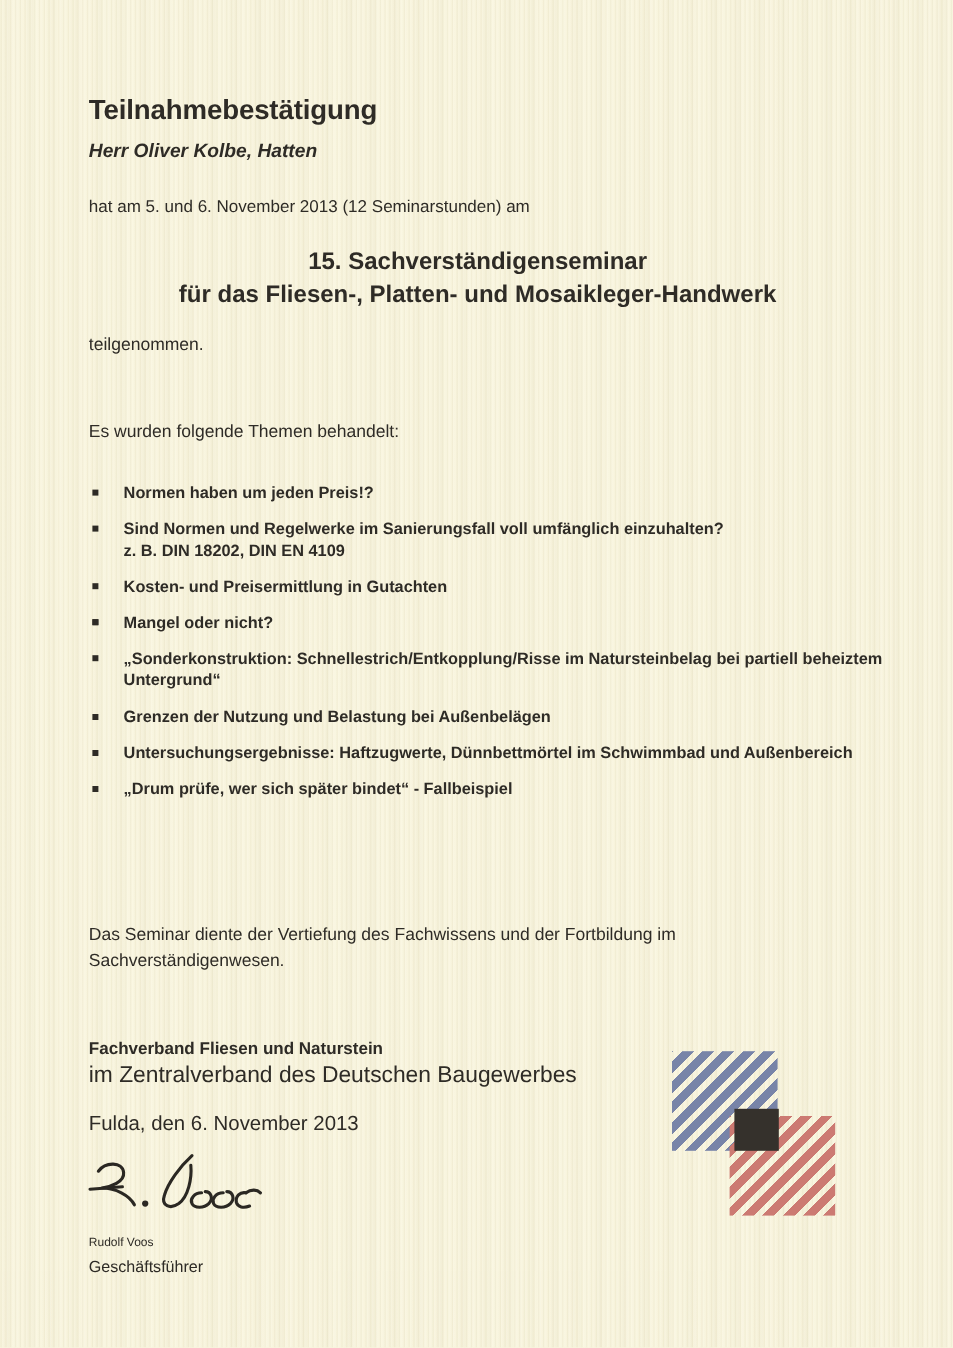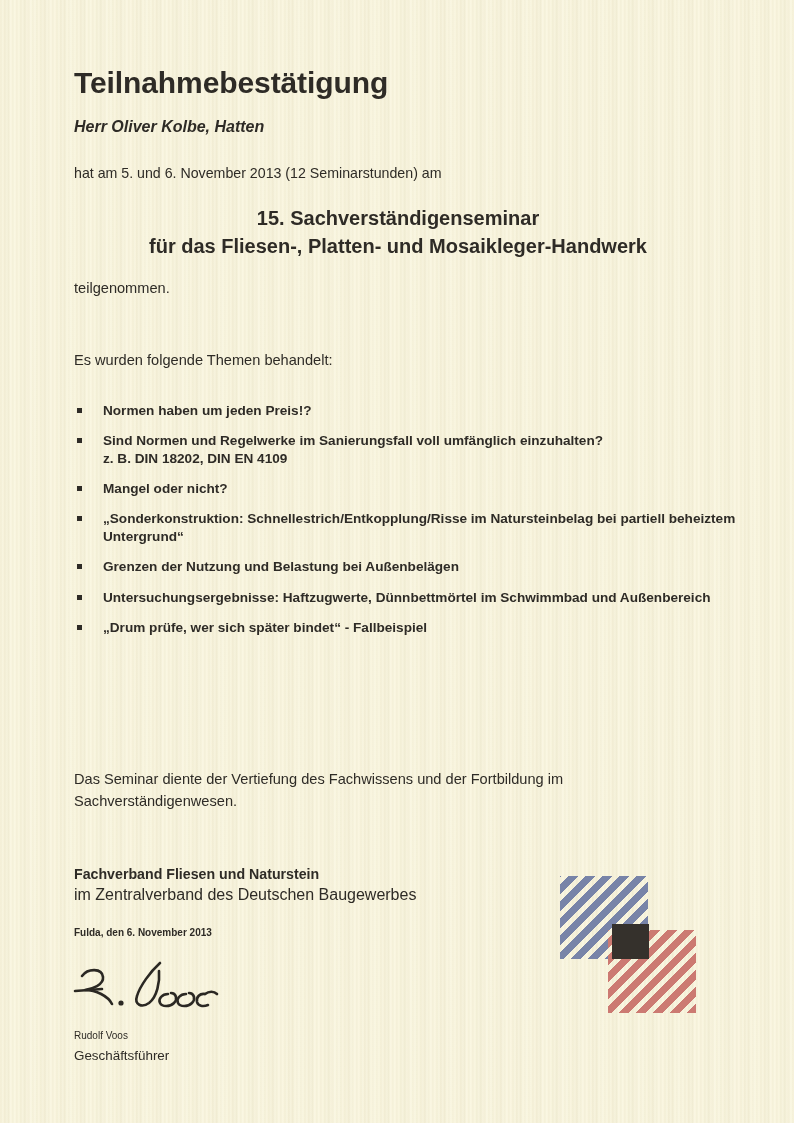--- a/index.html
+++ b/index.html
@@ -34,22 +34,22 @@
     opacity: .85;
   }
   .sheet {
     position: absolute;
     inset: 0;
   }
 
   .title {
     position: absolute;
     left: 74px;
-    top: 66px;
-    font-size: 30px;
+    top: 78px;
+    font-size: 23px;
     font-weight: bold;
     letter-spacing: -0.1px;
     text-align: right;
   }
   .recipient {
     position: absolute;
     left: 74px;
     top: 118px;
     font-size: 16px;
     font-weight: bold;
@@ -123,28 +123,28 @@
     position: absolute;
     left: 74px;
     top: 866px;
     font-size: 14.2px;
     font-weight: bold;
   }
   .org-sub {
     position: absolute;
     left: 74px;
     top: 886px;
-    font-size: 16px;
+    font-size: 19px;
   }
   .place-date {
     position: absolute;
     left: 74px;
     top: 927px;
-    font-size: 10px;
-    font-weight: bold;
+    font-size: 17px;
+    font-weight: normal;
   }
 
   .signature {
     position: absolute;
     left: 72px;
     top: 958px;
     width: 175px;
     height: 62px;
   }
   .signer-name {
@@ -223,20 +223,24 @@
 
   <div class="topics">
     <div class="topic-item">
       <span class="topic-bullet"></span>
       <span>Normen haben um jeden Preis!?</span>
     </div>
     <div class="topic-item">
       <span class="topic-bullet"></span>
       <span>Sind Normen und Regelwerke im Sanierungsfall voll umfänglich einzuhalten?</span>
       <span class="topic-sub">z. B.  DIN 18202, DIN EN 4109</span>
+    </div>
+    <div class="topic-item">
+      <span class="topic-bullet"></span>
+      <span>Kosten- und Preisermittlung in Gutachten</span>
     </div>
     <div class="topic-item">
       <span class="topic-bullet"></span>
     </div>
     <div class="topic-item">
       <span class="topic-bullet"></span>
       <span>Mangel oder nicht?</span>
     </div>
     <div class="topic-item">
       <span class="topic-bullet"></span>

